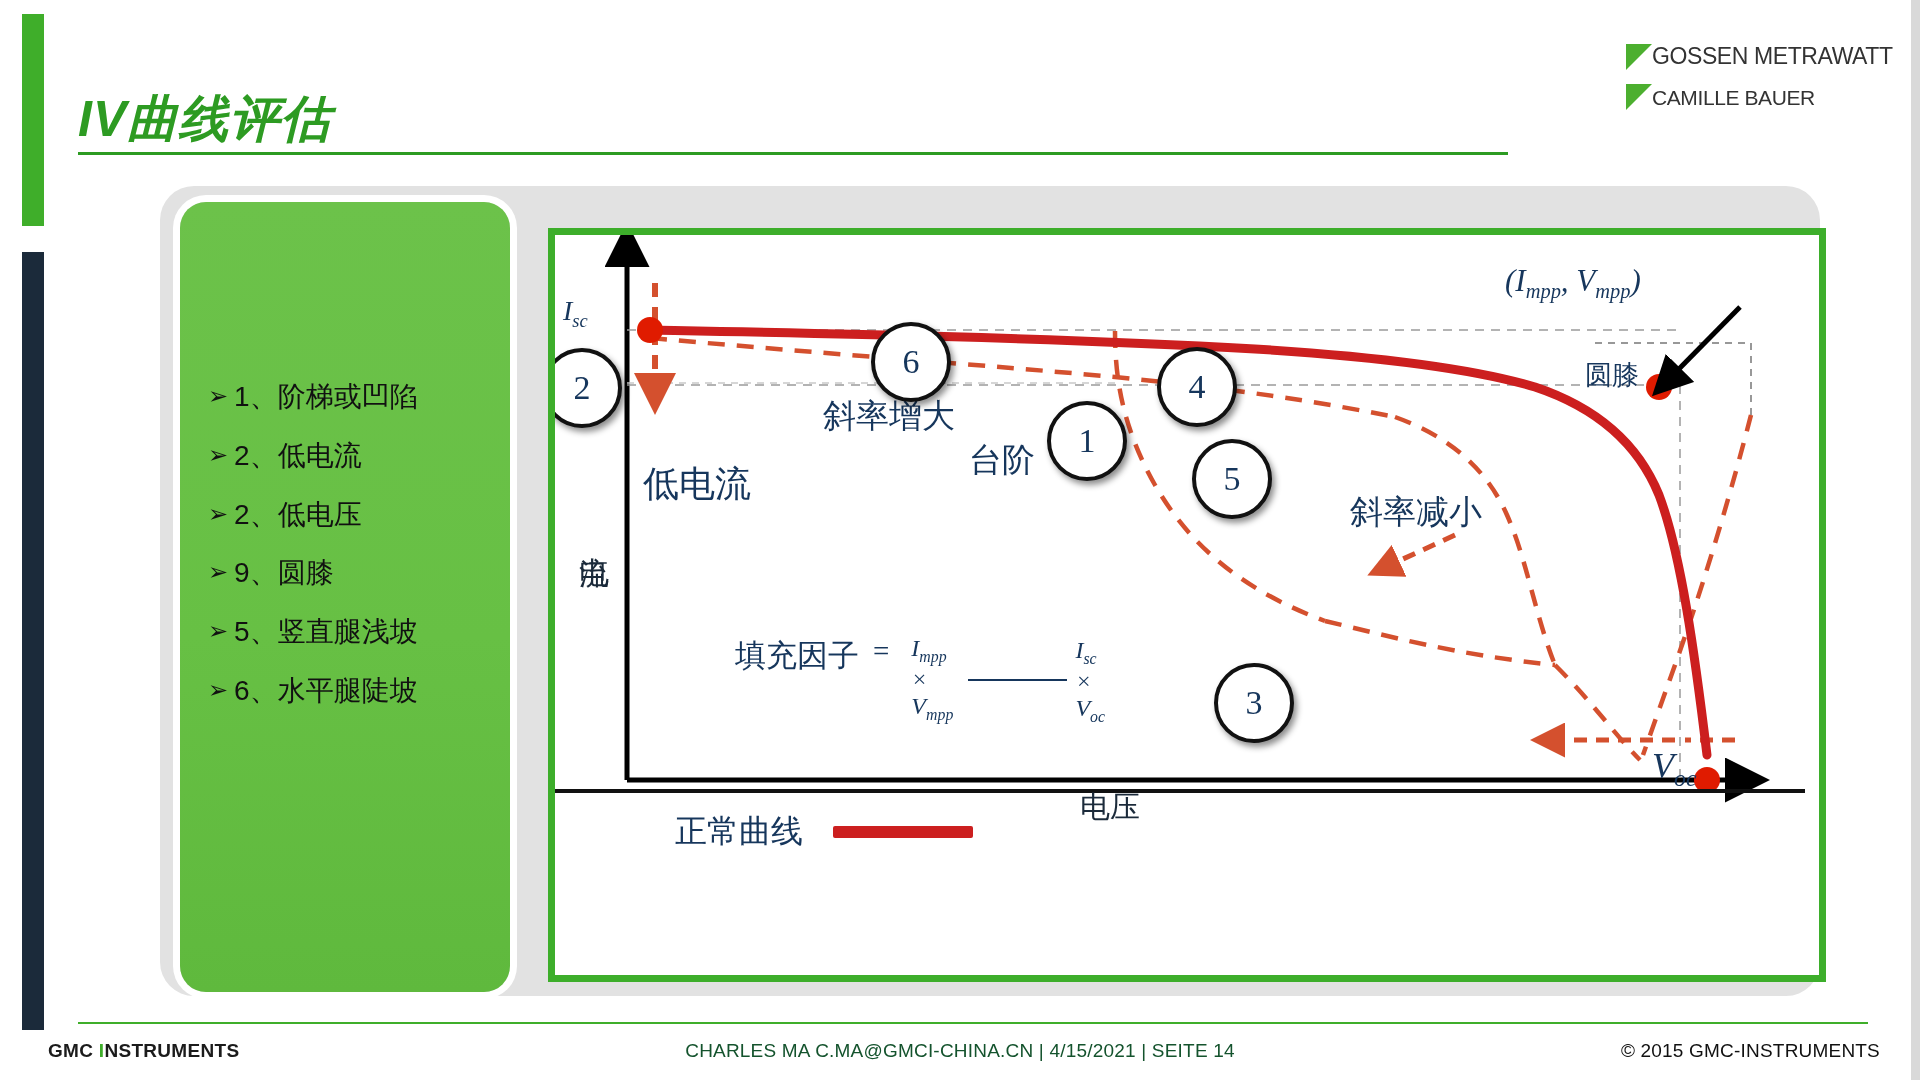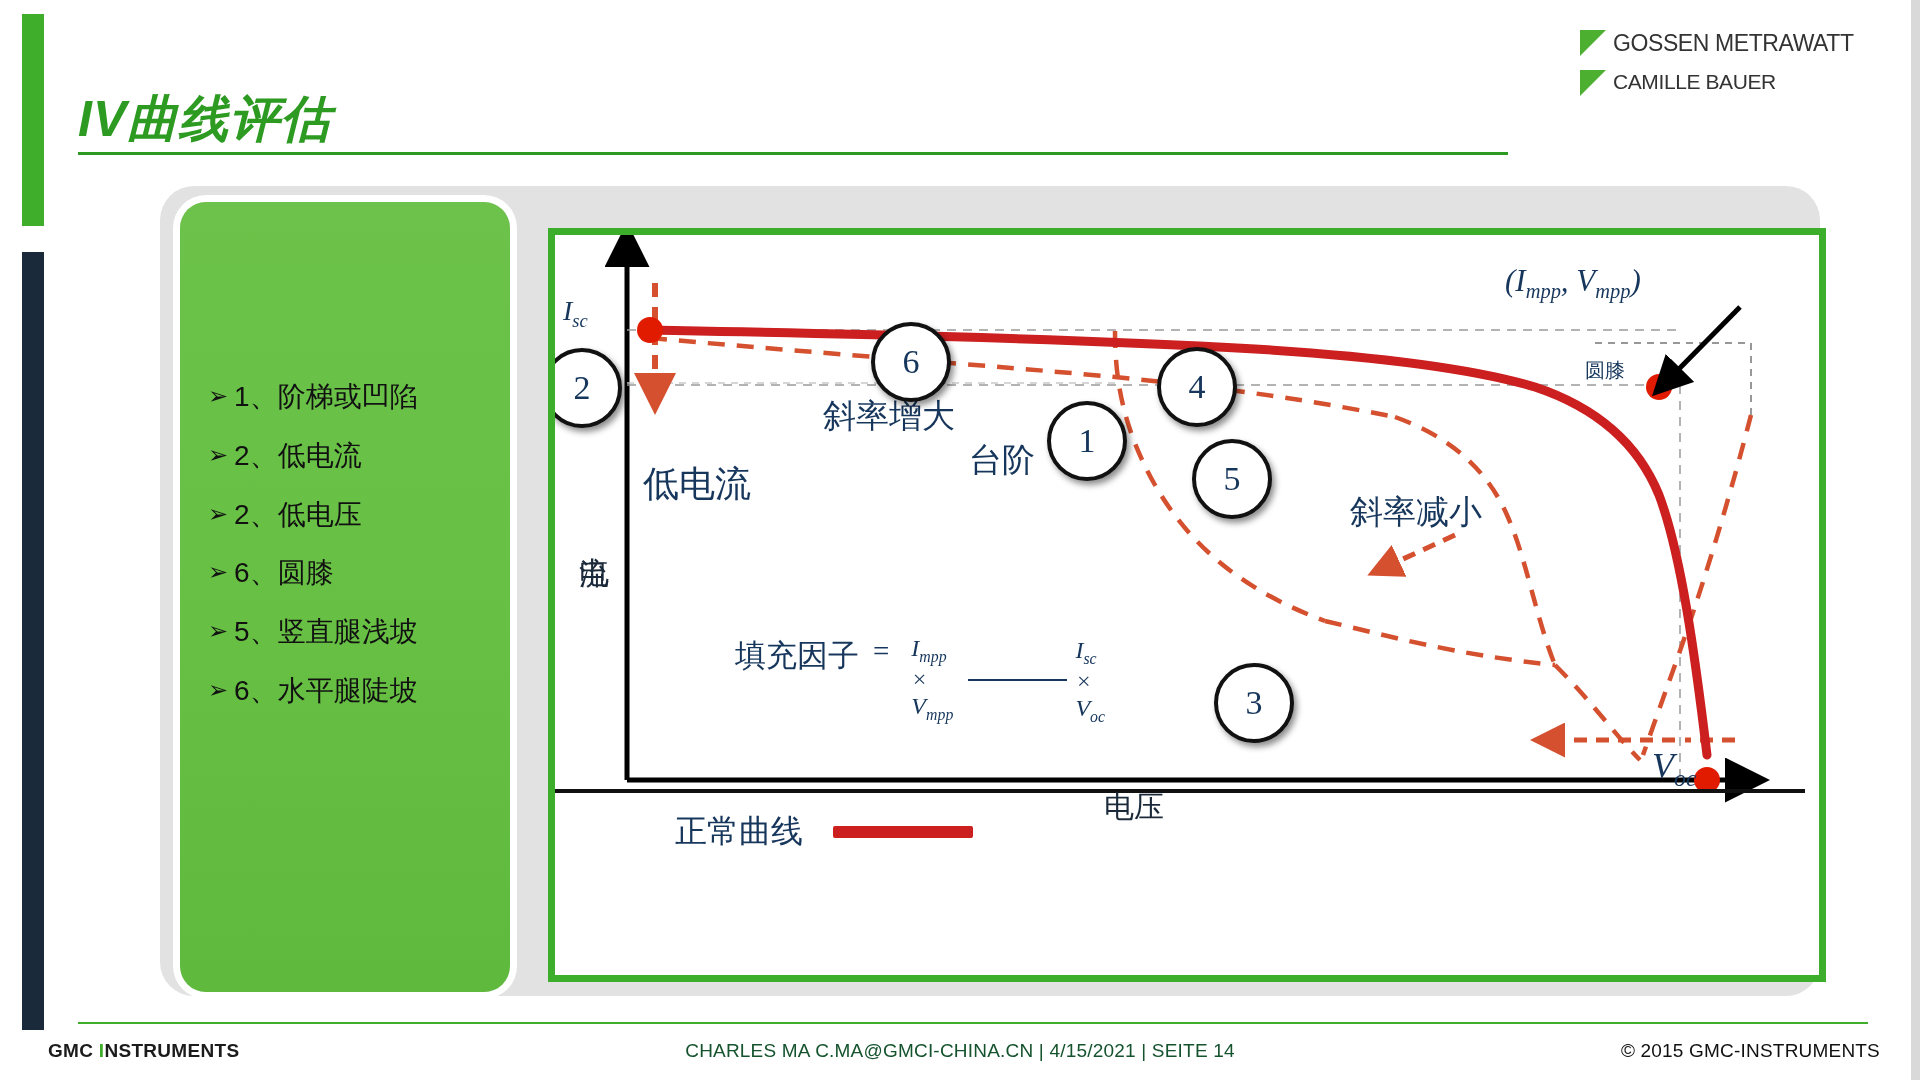--- a/index.html
+++ b/index.html
@@ -35,21 +35,21 @@
     font-style:italic;
   }
   .title-rule{
     position:absolute;left:78px;top:152px;width:1430px;height:3px;background:#2D9B22;
   }
 
   
   .logo{
     position:absolute;right:60px;top:30px;width:280px;
   }
-  .logo-row{display:flex;align-items:flex-start;gap:7px;height:40px;}
+  .logo-row{display:flex;align-items:flex-end;height:40px;margin-left:46px;}
   .logo-tri{
     width:0;height:0;flex:none;
     border-left:26px solid #4CAF2F;
     border-bottom:26px solid transparent;
   }
   .logo-text{font-size:23px;color:#333;letter-spacing:-0.4px;white-space:nowrap;}
   .logo-text.sm{font-size:21px;}
 
   
   .card-shadow{
@@ -85,21 +85,21 @@
 
   
   .axlabel{
     position:absolute;color:#1B2A3A;font-size:30px;
     font-family:"Liberation Serif","DejaVu Serif",serif;
   }
   .ylabel{
     left:18px;top:298px;
     writing-mode:vertical-rl;
   }
-  .xlabel{left:549px;top:552px;}
+  .xlabel{left:525px;top:552px;}
 
   .ital{
     font-family:"Liberation Serif","DejaVu Serif",serif;
     font-style:italic;color:#16365C;
   }
 
   
   .circ{
     position:absolute;width:72px;height:72px;border-radius:50%;
     background:#fff;border:4px solid #111;
@@ -134,21 +134,21 @@
   .legend{
     position:absolute;left:120px;top:575px;display:flex;align-items:center;gap:30px;
   }
   .legend-label{color:#16365C;font-size:32px;font-family:"Liberation Serif","DejaVu Serif",serif;white-space:nowrap;}
   .legend-swatch{width:140px;height:12px;background:#CC1F1F;border-radius:2px;}
 
   
   .mpp{
     position:absolute;left:950px;top:28px;font-size:31px;
   }
-  .knee{position:absolute;left:1030px;top:122px;font-size:20px;color:#16365C;
+  .knee{position:absolute;left:1030px;top:122px;font-size:27px;color:#16365C;
         font-family:Liberation Serif, serif;}
 
   .isc-lbl{position:absolute;left:8px;top:60px;font-size:28px;}
   .voc-lbl{position:absolute;left:1097px;top:510px;font-size:36px;}
 
   
   .footer-rule{
     position:absolute;left:78px;top:1022px;width:1790px;height:2px;background:#3FAE2A;
   }
   .footer-left{
@@ -198,21 +198,21 @@
       <div class="bullet">
         <span class="arrow">➢</span>
         <span>2、低电流</span>
       </div>
       <div class="bullet">
         <span class="arrow">➢</span>
         <span>2、低电压</span>
       </div>
       <div class="bullet">
         <span class="arrow">➢</span>
-        <span>6、圆膝</span>
+        <span>9、圆膝</span>
       </div>
       <div class="bullet">
         <span class="arrow">➢</span>
         <span>5、竖直腿浅坡</span>
       </div>
       <div class="bullet">
         <span class="arrow">➢</span>
         <span>6、水平腿陡坡</span>
       </div>
     </div>

